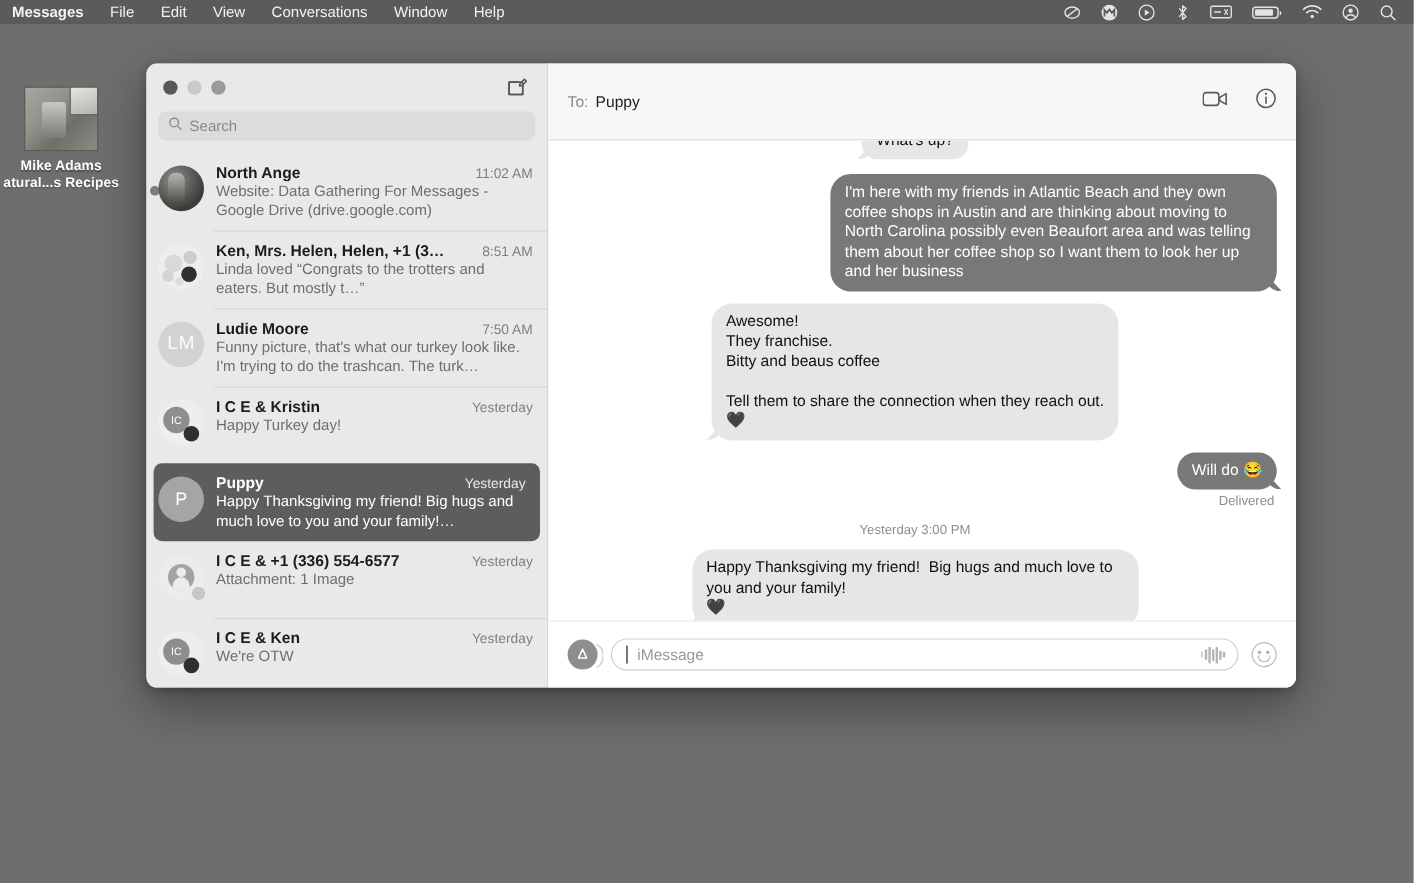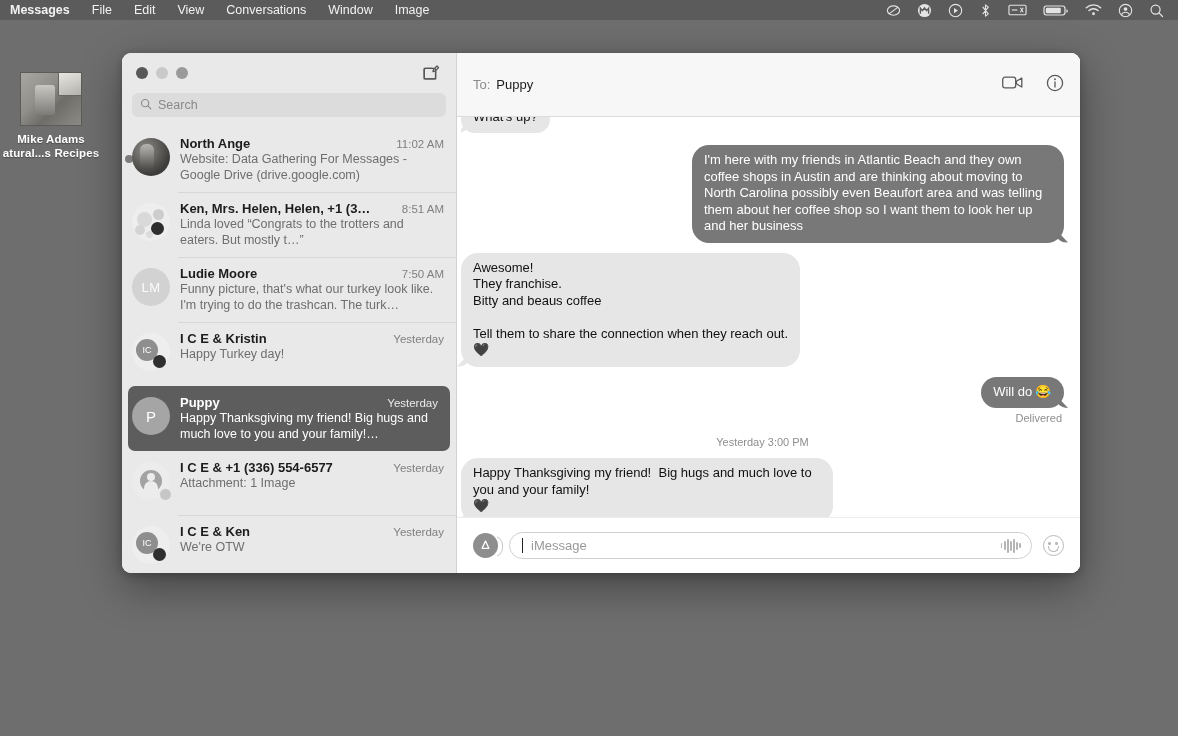--- a/index.html
+++ b/index.html
@@ -133,21 +133,21 @@
   }
   .avatar.photo {
     background: radial-gradient(circle at 35% 30%, #8e8c88, #3e3c3a 70%);
     overflow: hidden;
   }
   .avatar.photo:after {
     content:""; position:absolute; left:8px; top:6px; width:14px; height:26px;
     background: linear-gradient(180deg,#c3c1bd,#4a4846); border-radius:6px;
     opacity:.8;
   }
-  .avatar.initials { background: #d2d2d2; color: #fbfbfb; font-size: 13px; letter-spacing:.5px;}
+  .avatar.initials { background: #d2d2d2; color: #fbfbfb; font-size: 16px; letter-spacing:.5px;}
   .avatar.selected-av { background: #a5a5a5; color: #fff; font-size: 15px; }
   .avatar.group { background: #eeeeee; }
   .group-bub {
     position: absolute; border-radius: 50%; background: #cfcfcf;
   }
   .avatar.person { background: #ececec; }
   .person-glyph {
     width: 22px; height: 22px; border-radius: 50%;
     background: #a3a3a3; position: relative;
   }
@@ -191,21 +191,21 @@
     position: relative; z-index: 4;
   }
   .to-label { font-size: 13px; color: #8a8a8a; margin-right: 6px; }
   .to-value { font-size: 13px; color: #1c1c1c; }
   .header-actions { margin-left: auto; display: flex; align-items: center; gap: 22px; }
 
   .messages {
     flex: 1; overflow: hidden; position: relative;
     padding: 0 16px 6px 4px;
   }
-  .msg-row { display: flex; margin-bottom: 10px; }
+  .msg-row { display: flex; margin-bottom: 10px; justify-content: center; }
   .msg-row.out { justify-content: flex-end; }
   .bubble {
     max-width: 372px; padding: 7px 12px 8px 12px;
     border-radius: 17px; font-size: 13px; line-height: 16.5px;
     position: relative; word-wrap: break-word; white-space: pre-wrap;
   }
   .bubble.in  { background: #e6e6e6; color: #111; }
   .bubble.out { background: #787878; color: #fff; }
   .bubble.in:after {
     content:""; position:absolute; left:-4px; bottom:0;
@@ -288,21 +288,21 @@
 <body>
 
 <div class="menubar">
   <div class="menu-left">
     <div class="menu-item app-name">Messages</div>
     <div class="menu-item">File</div>
     <div class="menu-item">Edit</div>
     <div class="menu-item">View</div>
     <div class="menu-item">Conversations</div>
     <div class="menu-item">Window</div>
-    <div class="menu-item">Image</div>
+    <div class="menu-item">Help</div>
   </div>
   <div class="menu-right">
     <span class="status-icon">
       <svg width="15" height="15" viewBox="0 0 16 16">
           <ellipse cx="8" cy="8" rx="6.5" ry="5" fill="none" stroke="#eee" stroke-width="1.2"></ellipse>
           <line x1="3.2" y1="11.6" x2="12.8" y2="4.4" stroke="#eee" stroke-width="1.2"></line>
         </svg>
     </span>
     <span class="status-icon">
       <svg width="15" height="15" viewBox="0 0 16 16">

